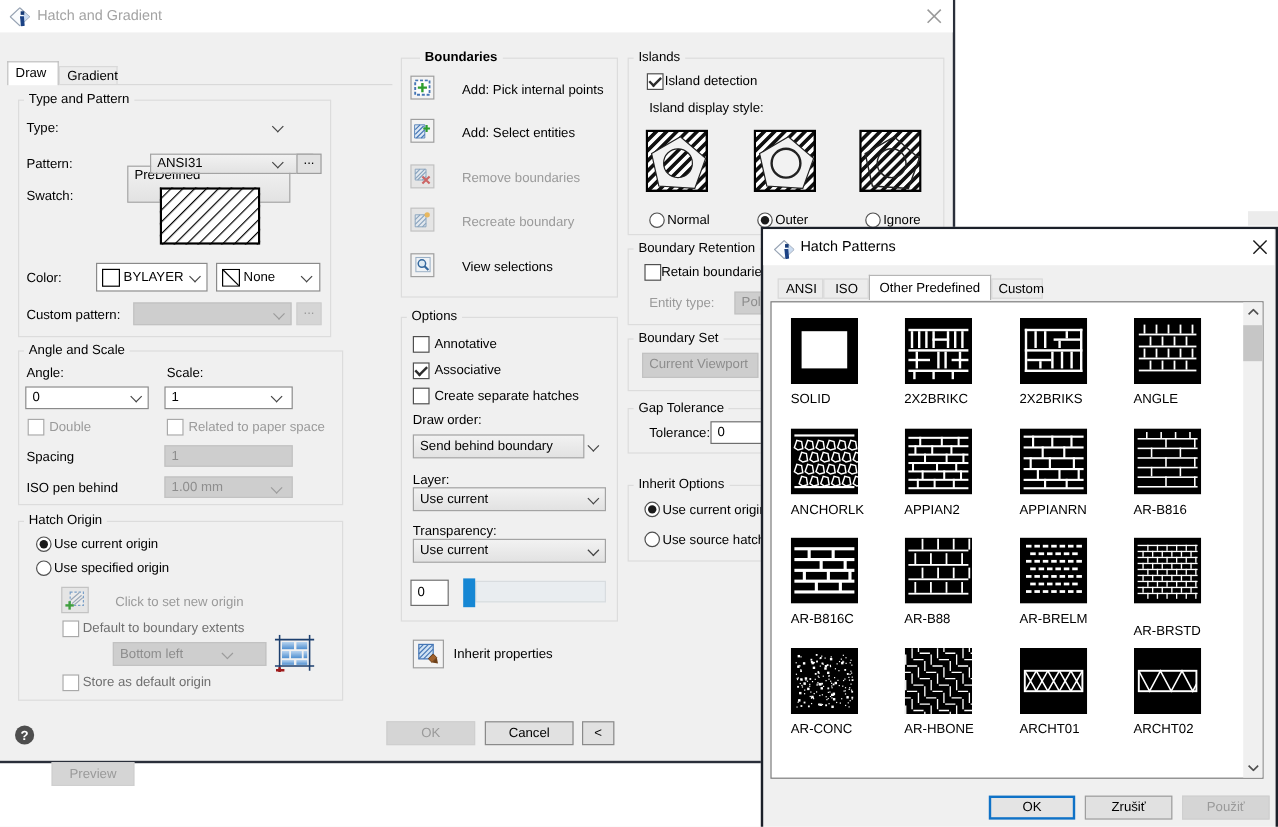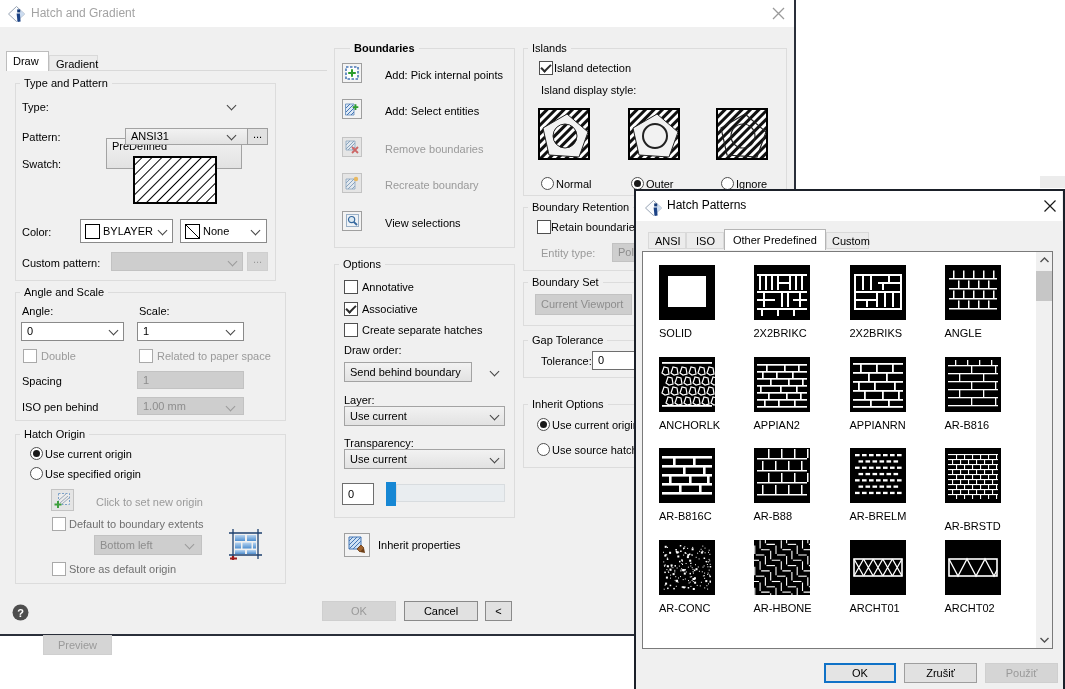--- a/index.html
+++ b/index.html
@@ -129,21 +129,21 @@
   <svg class="abs" style="left:54px;top:492px;" width="17" height="17" viewBox="0 0 17 17">
     <rect x="4.5" y="1.5" width="11" height="11" fill="#ececec" stroke="#7aa0c8" stroke-dasharray="2,1.5"></rect>
     <path d="M6,11 L14,4 M8,12 L15,6 M5,8 L12,2" stroke="#9aa8b8" stroke-width="1"></path>
     <rect x="3" y="9" width="2" height="7" fill="#3f9f3f"></rect>
     <rect x="0.5" y="11.5" width="7" height="2" fill="#3f9f3f"></rect>
   </svg>
   <div class="lbl gray" style="left:96px;top:496px;">Click to set new origin</div>
 
   <div class="cb cbd" style="left:52px;top:517px;"></div>
   <div class="lbl dgray" style="left:69px;top:518px;">Default to boundary extents</div>
-  <div class="combod" style="left:94px;top:535px;width:108px;height:20px;line-height:18px;">Bottom left</div>
+  <div class="combod" style="left:94px;top:535px;width:128px;height:20px;line-height:18px;">Bottom left</div>
   <div class="chev chevd" style="left:186px;top:541px;"></div>
 
   <svg class="abs" style="left:229px;top:529px;" width="33" height="34" viewBox="0 0 33 34">
     <defs>
         <linearGradient id="bg1" x1="0" y1="0" x2="0" y2="1">
       <stop offset="0" stop-color="#b8d4f0"></stop>
           <stop offset="1" stop-color="#4f8fd0"></stop>
         </linearGradient>
       </defs>
     <path d="M4,0 L4,30 M29,0 L29,30 M0,4 L33,4 M0,26 L33,26" stroke="#1c3f6e" stroke-width="1.3" fill="none"></path>
@@ -208,21 +208,21 @@
   <div class="cb" style="left:344px;top:280px;"></div>
   <div class="lbl" style="left:362px;top:281px;">Annotative</div>
   <div class="cb" style="left:344px;top:302px;">
       <div class="check"></div>
     </div>
   <div class="lbl" style="left:362px;top:303px;">Associative</div>
   <div class="cb" style="left:344px;top:323px;"></div>
   <div class="lbl" style="left:362px;top:324px;">Create separate hatches</div>
 
   <div class="lbl" style="left:344px;top:344px;">Draw order:</div>
-  <div class="combo" style="left:344px;top:362px;width:128px;height:20px;line-height:18px;">Send behind boundary</div>
+  <div class="combo" style="left:344px;top:362px;width:143px;height:20px;line-height:18px;">Send behind boundary</div>
   <div class="chev" style="left:491px;top:368px;"></div>
 
   <div class="lbl" style="left:344px;top:394px;">Layer:</div>
   <div class="combo" style="left:344px;top:406px;width:161px;height:20px;line-height:18px;">Use current</div>
   <div class="chev" style="left:491px;top:412px;"></div>
 
   <div class="lbl" style="left:344px;top:437px;">Transparency:</div>
   <div class="combo" style="left:344px;top:449px;width:161px;height:20px;line-height:18px;">Use current</div>
   <div class="chev" style="left:491px;top:455px;"></div>
 

